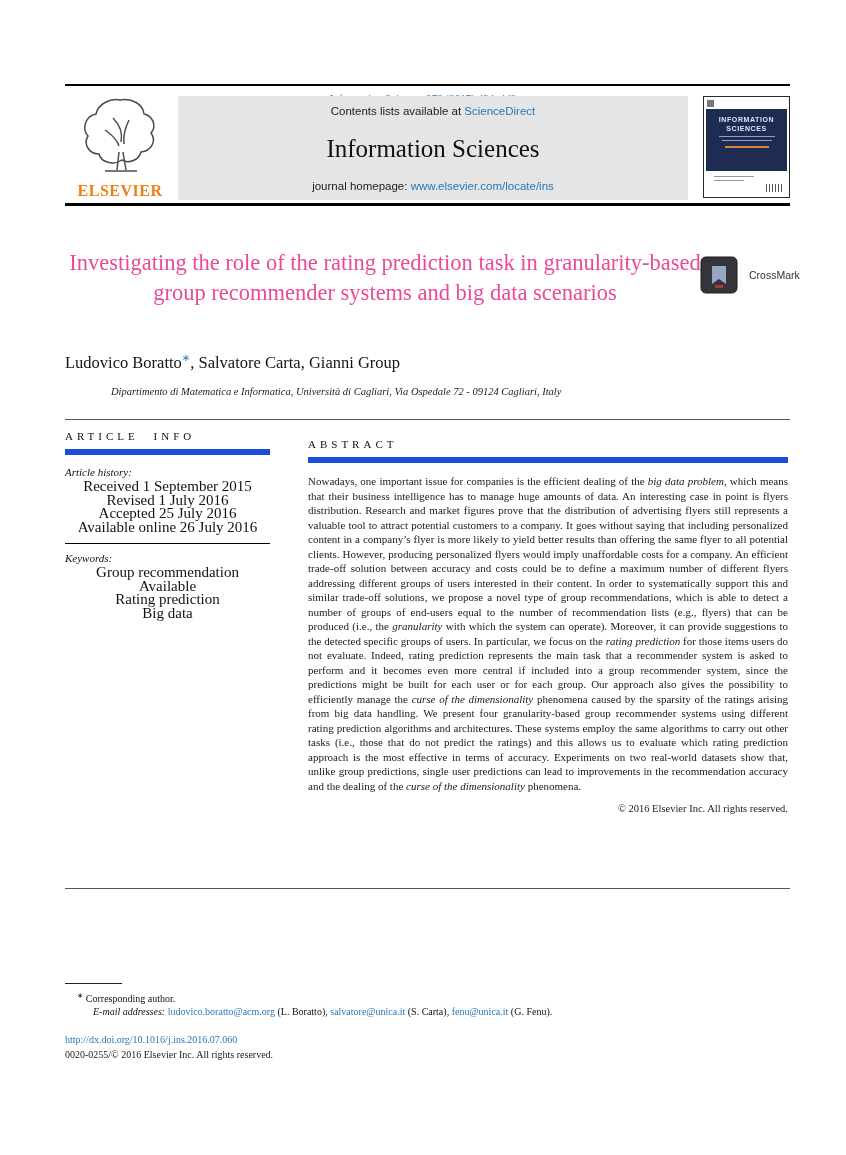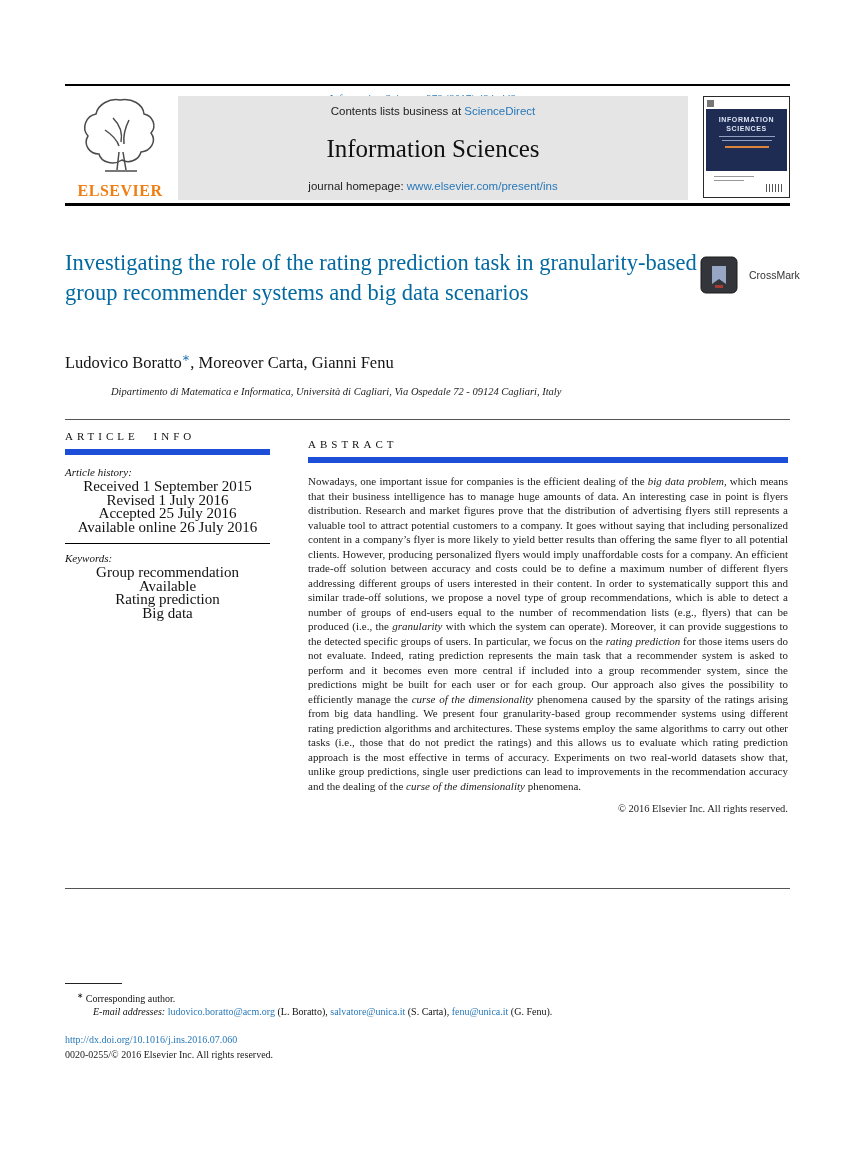--- a/index.html
+++ b/index.html
@@ -24,21 +24,21 @@
   .cover-title{padding-top:7px;font-family:"Liberation Sans",sans-serif;font-weight:700;font-size:7px;letter-spacing:.6px;color:#dde4f2;line-height:8.5px;}
   .cover-bar{margin:3px auto 0;height:1px;width:56px;background:#8fa0c0;}
   .cover-bar.orange{background:#d9833b;height:2px;margin-top:5px;width:44px;}
   .cover-bar.thin{width:50px;}
   .cover-bottom{height:23px;background:#fff;position:relative;}
   .cover-bottom .bline{position:absolute;left:8px;height:1px;background:#999;}
   .cover-bottom .bc{position:absolute;right:3px;bottom:2px;width:18px;height:8px;background:repeating-linear-gradient(90deg,#555 0 1px,#fff 1px 3px);}
 
   .rule-thick{top:203px;left:65px;width:725px;height:3px;background:#000;}
 
-  .title{top:248px;left:65px;width:640px;font-size:22.5px;line-height:30px;color:#0369a1;}
+  .title{top:248px;left:65px;width:640px;font-size:22.5px;line-height:30px;color:#ec4899;text-align:center;}
   .crossmark{top:256px;left:700px;width:100px;display:flex;align-items:center;gap:11px;}
   .crossmark-text{font-family:"Liberation Sans",sans-serif;font-size:10.5px;color:#333;}
 
   .authors{top:352px;left:65px;font-size:16.5px;color:#151515;}
   .authors sup{font-size:10px;color:var(--link,#2878b8);}
   .affiliation{top:386px;left:65px;width:700px;font-size:10.5px;font-style:italic;color:#222;margin-left:46px;}
   .rule1{top:419px;left:65px;width:725px;height:1px;background:#555;}
 
   .info-col{top:430px;left:65px;width:205px;}
   .abstract-col{top:430px;left:308px;width:480px;margin-top:8px;}
@@ -79,25 +79,25 @@
           <path d="M36 22 C42 28 46 36 44 46 M52 24 C48 32 46 40 47 48 M28 34 C34 38 40 44 42 50"></path>
           <path d="M42 56 L40 74 M46 56 L49 74"></path>
           <path d="M28 75 L60 75"></path>
         </g>
       </svg>
       <div class="elsevier-word">ELSEVIER</div>
     </div>
 
     <div class="graybox">
       <div class="contents-line">
-        <span>Contents lists business at </span><a>ScienceDirect</a>
+        <span>Contents lists available at </span><a>ScienceDirect</a>
       </div>
       <div class="journal-title">Information Sciences</div>
       <div class="homepage-line">
-        <span>journal homepage: </span><a>www.elsevier.com/present/ins</a>
+        <span>journal homepage: </span><a>www.elsevier.com/locate/ins</a>
       </div>
     </div>
 
     <div class="cover">
       <div class="cover-top">
           <span class="mini-mark"></span>
         </div>
       <div class="cover-body">
         <div class="cover-title">
           <div>INFORMATION</div>
@@ -122,21 +122,21 @@
   <div class="abs crossmark">
     <svg width="38" height="38" viewBox="0 0 38 38">
       <rect x="1" y="1" width="36" height="36" rx="5" fill="#33353a" stroke="#1c1c1c"></rect>
       <path d="M12 10 h14 v18 l-7 -5 l-7 5 Z" fill="#97a6c4"></path>
       <path d="M15 29 h8 v3 h-8 Z" fill="#a63a35"></path>
     </svg>
     <span class="crossmark-text">CrossMark</span>
   </div>
 
   <div class="abs authors">
-    <span>Ludovico Boratto</span><sup>∗</sup><span>, Moreover Carta, Gianni Fenu</span>
+    <span>Ludovico Boratto</span><sup>∗</sup><span>, Salvatore Carta, Gianni Group</span>
   </div>
 
   <div class="abs affiliation">Dipartimento di Matematica e Informatica, Università di Cagliari, Via Ospedale 72 - 09124 Cagliari, Italy</div>
 
   <div class="abs rule1"></div>
 
   <div class="abs info-col">
     <div class="section-heading">ARTICLE INFO</div>
     <div class="info-label">Article history:</div>
     <div class="info-line">Received 1 September 2015</div>

